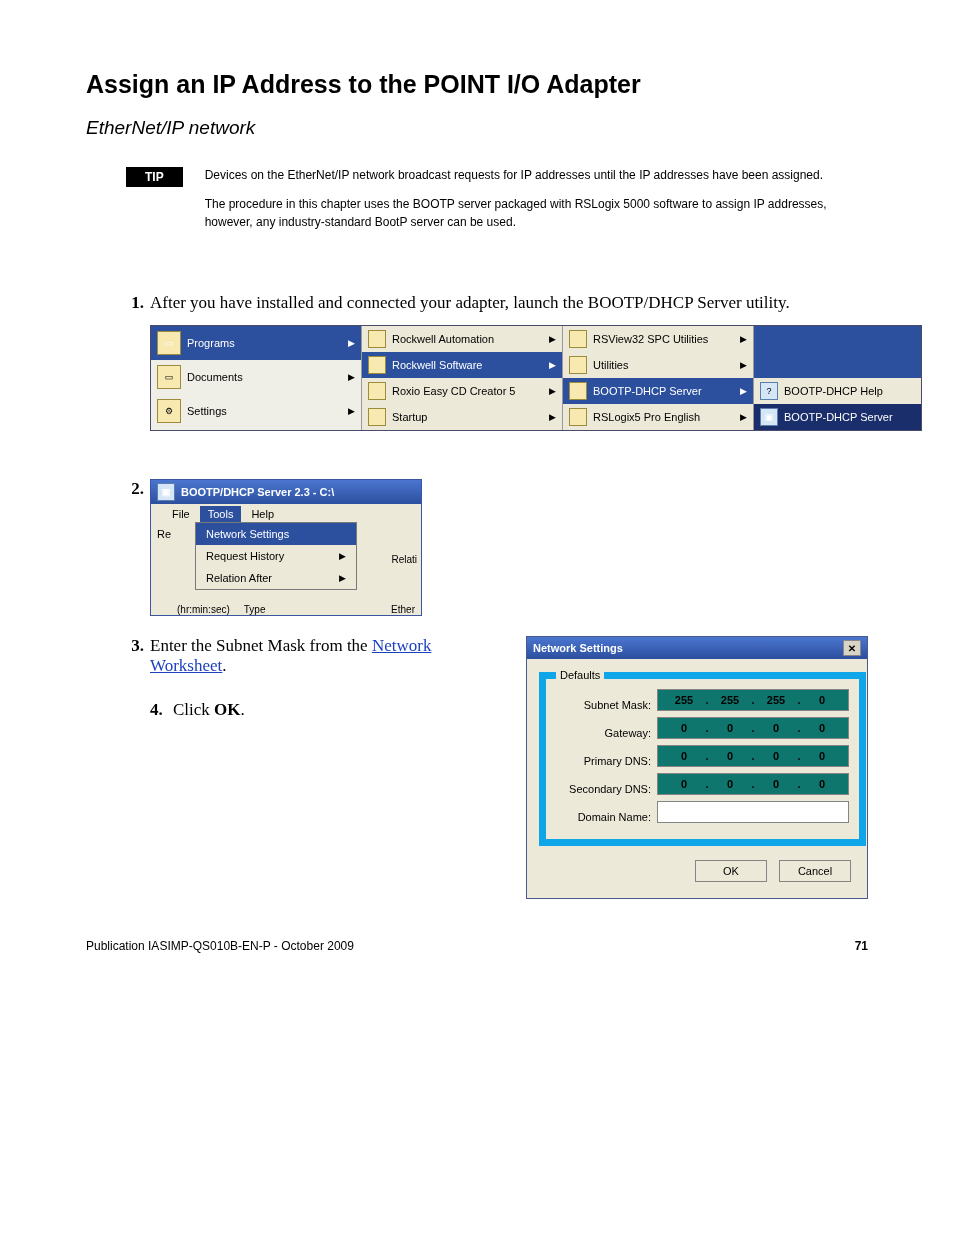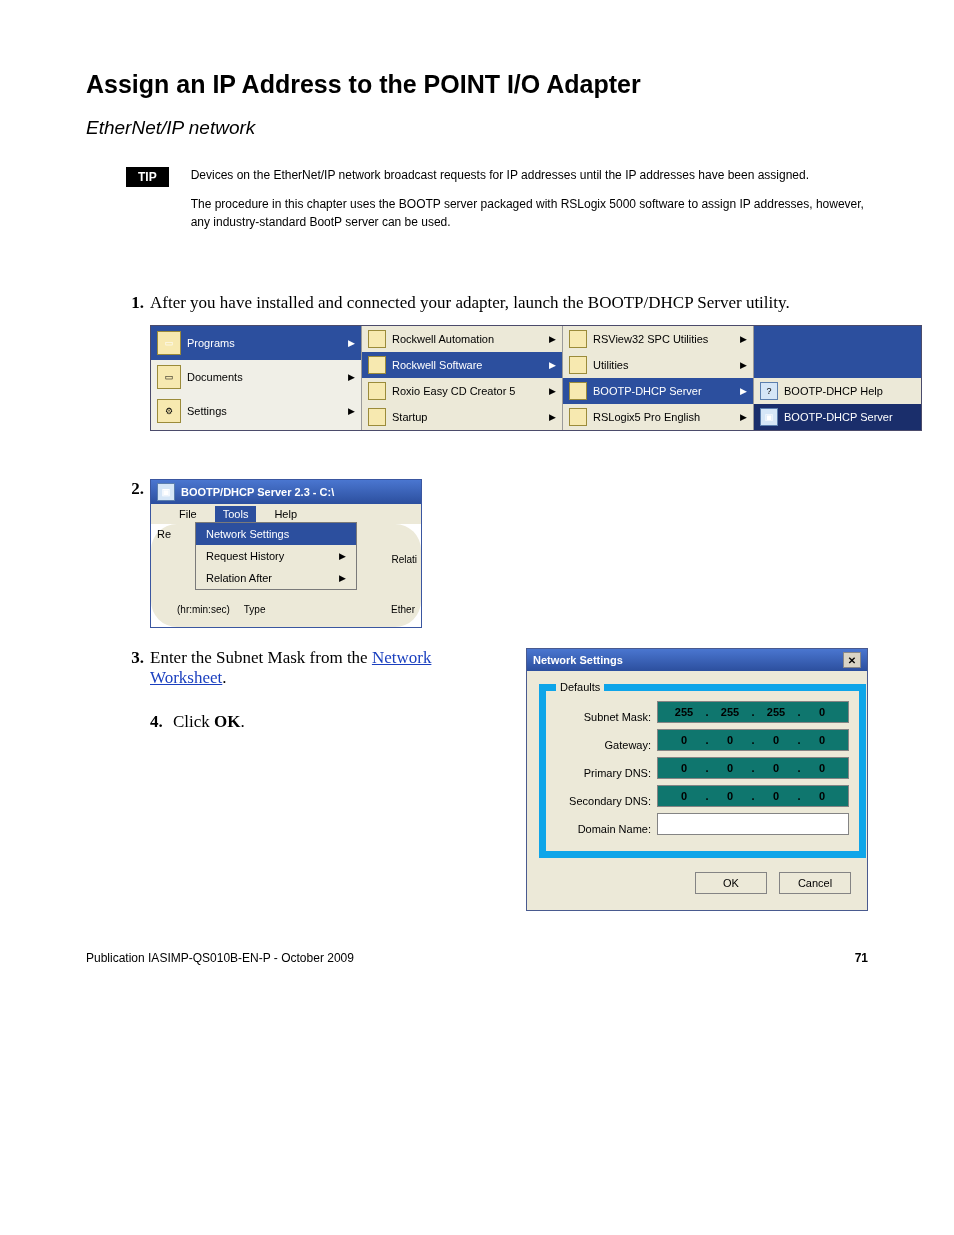--- a/index.html
+++ b/index.html
@@ -43,21 +43,21 @@
     display: flex;
     align-items: flex-start;
     margin: 0 0 50px 40px;
   }
   .tip-badge {
     background: #000;
     color: #fff;
     font-family: Arial, Helvetica, sans-serif;
     font-weight: bold;
     font-size: 12px;
-    padding: 3px 12px;
+    padding: 3px 19px;
     margin-right: 22px;
     flex: 0 0 auto;
   }
   .tip-text {
     font-family: Arial, Helvetica, sans-serif;
     font-size: 12px;
     line-height: 1.45;
   }
   .tip-text p { margin: 0 0 12px 0; }
   ol.steps {
@@ -126,24 +126,24 @@
     font-family: Tahoma, Arial, sans-serif;
     font-size: 11px;
     border: 1px solid #3a56a0;
   }
   .ss2-title {
     background: linear-gradient(#4a76d0,#2c4f9e);
     color:#fff; font-weight:bold;
     padding: 3px 6px;
     display:flex; align-items:center; gap:6px;
   }
-  .ss2-menubar { background:#ece9d8; padding:2px 20px; display:flex; gap:10px; }
+  .ss2-menubar { background:#ece9d8; padding:2px 13px; display:flex; gap:2px; }
   .ss2-menubar span { padding:2px 8px; }
   .ss2-menubar span.open { background:#2c4f9e; color:#fff; }
-  .ss2-body { background:#ece9d8; padding: 2px 6px 12px 6px; position:relative;border-radius:26px; }
+  .ss2-body { background:#ece9d8; padding: 2px 6px 0 6px; position:relative; }
   .ss2-dropdown {
     position:absolute; left:44px; top:-2px; background:#ece9d8;
     border:1px solid #7a7a7a; width:160px; z-index:5;
   }
   .ss2-dropdown .menu-item { height:18px; padding:2px 10px; }
   .ss2-behind { padding-top: 2px; }
   .ss2-tabhdr { display:flex; gap:14px; font-size:10px; padding: 64px 0 0 20px;}
   
   .ss3 {
     width: 340px;

